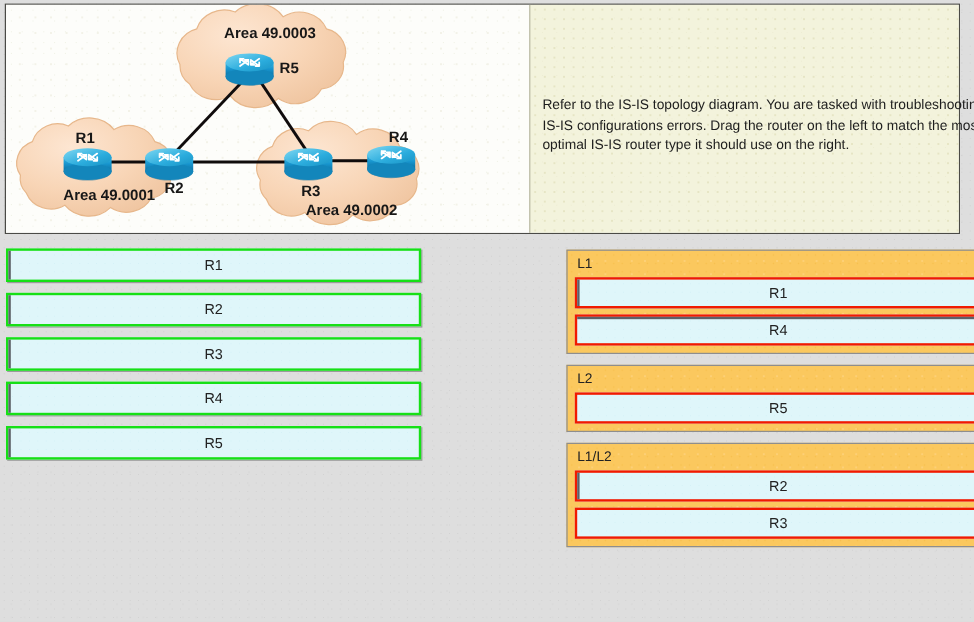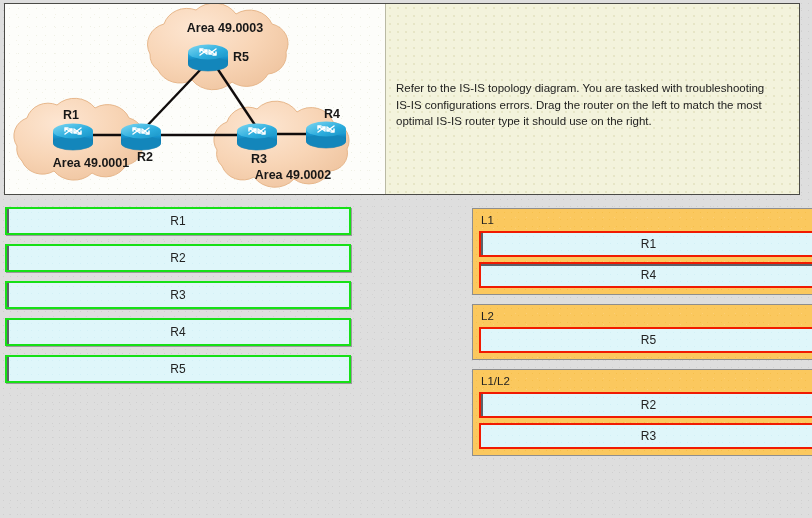--- a/index.html
+++ b/index.html
@@ -32,21 +32,21 @@
     left: 4px;
     top: 3px;
     width: 796px;
     height: 192px;
     border: 1px solid #4a4a46;
     box-sizing: border-box;
     display: flex;
   }
   #diagram-panel {
     position: relative;
-    width: 380px;
+    width: 436px;
     height: 100%;
     background-color: #fdfdfa;
     background-image:
       radial-gradient(#eef0e4 0.7px, transparent 0.8px),
       radial-gradient(#f3f2e8 0.6px, transparent 0.7px);
     background-size: 9px 9px, 13px 13px;
     background-position: 0 0, 5px 4px;
     overflow: hidden;
   }
   #text-panel {

